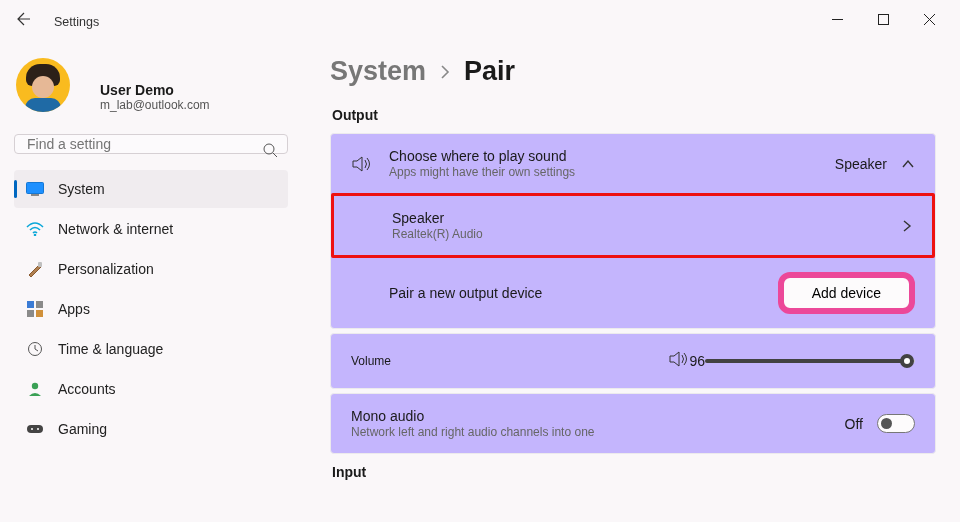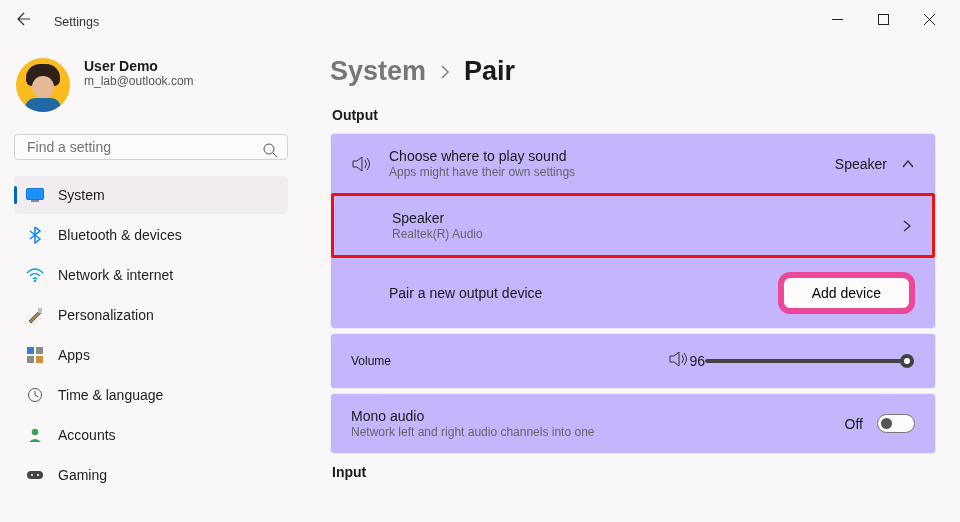--- a/index.html
+++ b/index.html
@@ -4,29 +4,29 @@
 <style>
 * { margin: 0; padding: 0; box-sizing: border-box; font-family: "Segoe UI", -apple-system, sans-serif; }
 body { width: 960px; height: 522px; background: #faf7f9; overflow: hidden; color: #1a1a1a; }
 .titlebar { height: 38px; display: flex; align-items: center; padding: 0 8px; }
 .back-btn { width: 32px; height: 32px; display: flex; align-items: center; justify-content: center; border: none; background: none; cursor: pointer; }
 .title-label { margin-left: 14px; font-size: 12.5px; color: #333; margin-top: 6px; }
 .window-controls { margin-left: auto; display: flex; }
 .window-controls button { width: 46px; height: 32px; border: none; background: none; cursor: pointer; display: flex; align-items: center; justify-content: center; }
 .content-area { display: flex; height: calc(100% - 38px); }
 .sidebar { width: 302px; padding: 12px 14px 0 14px; display: flex; flex-direction: column; }
-.profile { display: flex; align-items: flex-start; padding: 8px 2px 16px 2px; gap: 14px; }
+.profile { display: flex; align-items: flex-end; padding: 8px 2px 16px 2px; gap: 30px; }
 .avatar { width: 54px; height: 54px; border-radius: 50%; background: #f9bb1f; position: relative; overflow: hidden; flex-shrink: 0; }
 .avatar .hair { position: absolute; top: 6px; left: 10px; right: 10px; height: 22px; background: #2c2018; border-radius: 14px 14px 6px 6px; }
 .avatar .face { position: absolute; top: 18px; left: 16px; width: 22px; height: 22px; background: #e6b896; border-radius: 50%; }
 .avatar .body { position: absolute; bottom: -6px; left: 9px; right: 9px; height: 20px; background: #1f6aa5; border-radius: 10px 10px 0 0; }
 .profile .name { font-size: 14px; font-weight: 600; }
 .profile .email { font-size: 12px; color: #555; }
 .search-box { position: relative; margin: 6px 0 16px 0; }
-.search-box input { width: 100%; height: 26px; border: 1px solid #d6d0d4; border-radius: 4px; padding: 0 36px 0 12px; font-size: 14px; background: #fcfafc; outline: none; }
+.search-box input { width: 100%; height: 20px; border: 1px solid #d6d0d4; border-radius: 4px; padding: 0 36px 0 12px; font-size: 14px; background: #fcfafc; outline: none; }
 .search-box .s-icon { position: absolute; right: 10px; top: 8px; }
 .nav { display: flex; flex-direction: column; gap: 2px; }
 .nav-item { display: flex; align-items: center; gap: 14px; height: 38px; padding: 0 12px; border-radius: 4px; font-size: 14px; color: #222; cursor: pointer; position: relative; }
 .nav-item.selected { background: #f0ecef; }
 .nav-item.selected::before { content: ""; position: absolute; left: 0; top: 10px; bottom: 10px; width: 3px; background: #0067c0; border-radius: 2px; }
 .nav-icon { width: 18px; height: 18px; display: flex; align-items: center; justify-content: center; flex-shrink: 0; }
 .main { flex: 1; padding: 18px 24px 0 28px; overflow-y: auto; }
 .breadcrumb { display: flex; align-items: center; gap: 14px; margin-bottom: 20px; }
 .breadcrumb .parent { font-size: 27px; font-weight: 600; color: #777; }
 .breadcrumb .chev { color: #888; }
@@ -109,28 +109,20 @@
         <span class="nav-icon">
             <svg width="18" height="14">
               <rect x="0.5" y="0.5" width="17" height="11" rx="1" fill="#1e90ff" stroke="#1477d4"></rect>
               <rect x="5" y="12" width="8" height="2" fill="#888"></rect>
             </svg>
           </span>
         <span>System</span>
       </div>
       <div class="nav-item">
         <span class="nav-icon">
-            <svg width="14" height="18" viewBox="0 0 14 18">
-              <path d="M7 1 L12 5 L7 9 L12 13 L7 17 V1 M2 5 L7 9 M2 13 L7 9" stroke="#0a84ff" stroke-width="1.5" fill="none"></path>
-            </svg>
-          </span>
-        <span>Bluetooth &amp; devices</span>
-      </div>
-      <div class="nav-item">
-        <span class="nav-icon">
             <svg width="18" height="14" viewBox="0 0 18 14">
               <path d="M1 5 Q9 -3 17 5 M4 8 Q9 3 14 8 M7 11 Q9 9 11 11" stroke="#09a7d8" stroke-width="1.6" fill="none"></path>
               <circle cx="9" cy="13" r="1.3" fill="#09a7d8"></circle>
             </svg>
           </span>
         <span>Network &amp; internet</span>
       </div>
       <div class="nav-item">
         <span class="nav-icon">
             <svg width="18" height="18" viewBox="0 0 18 18">

